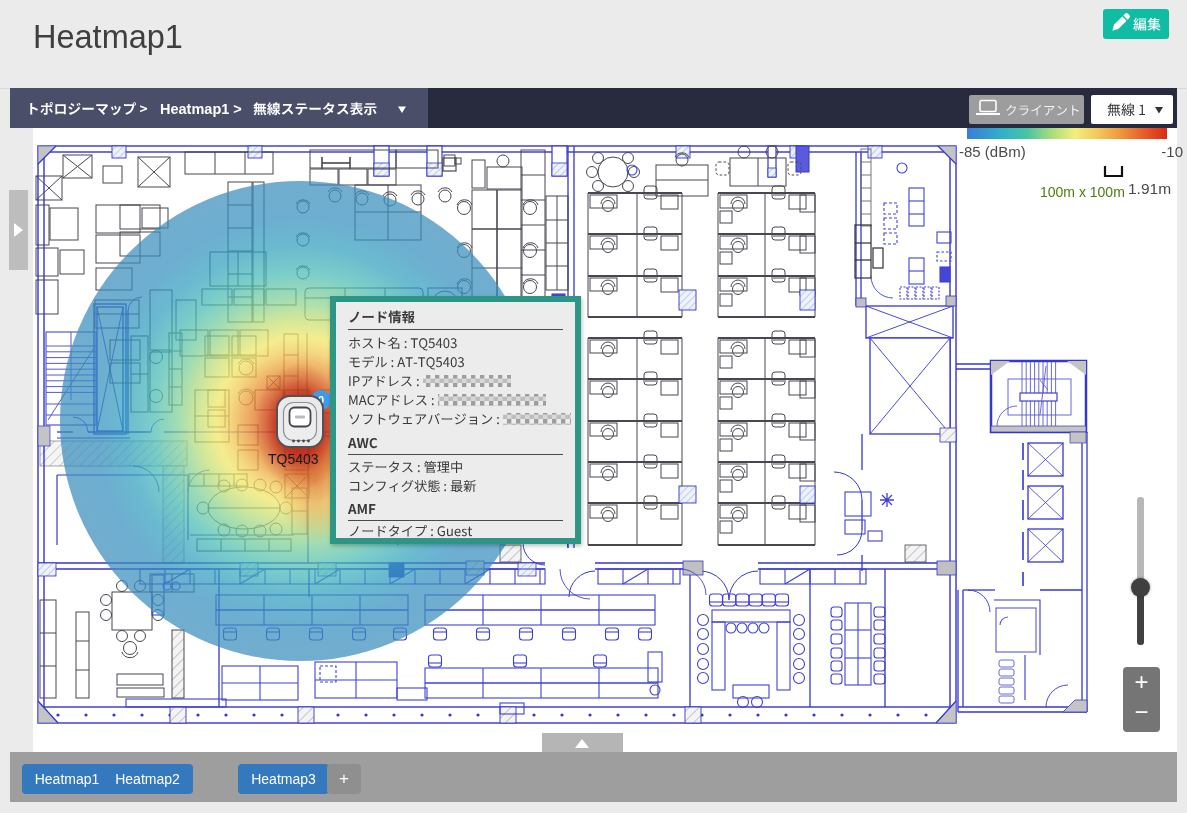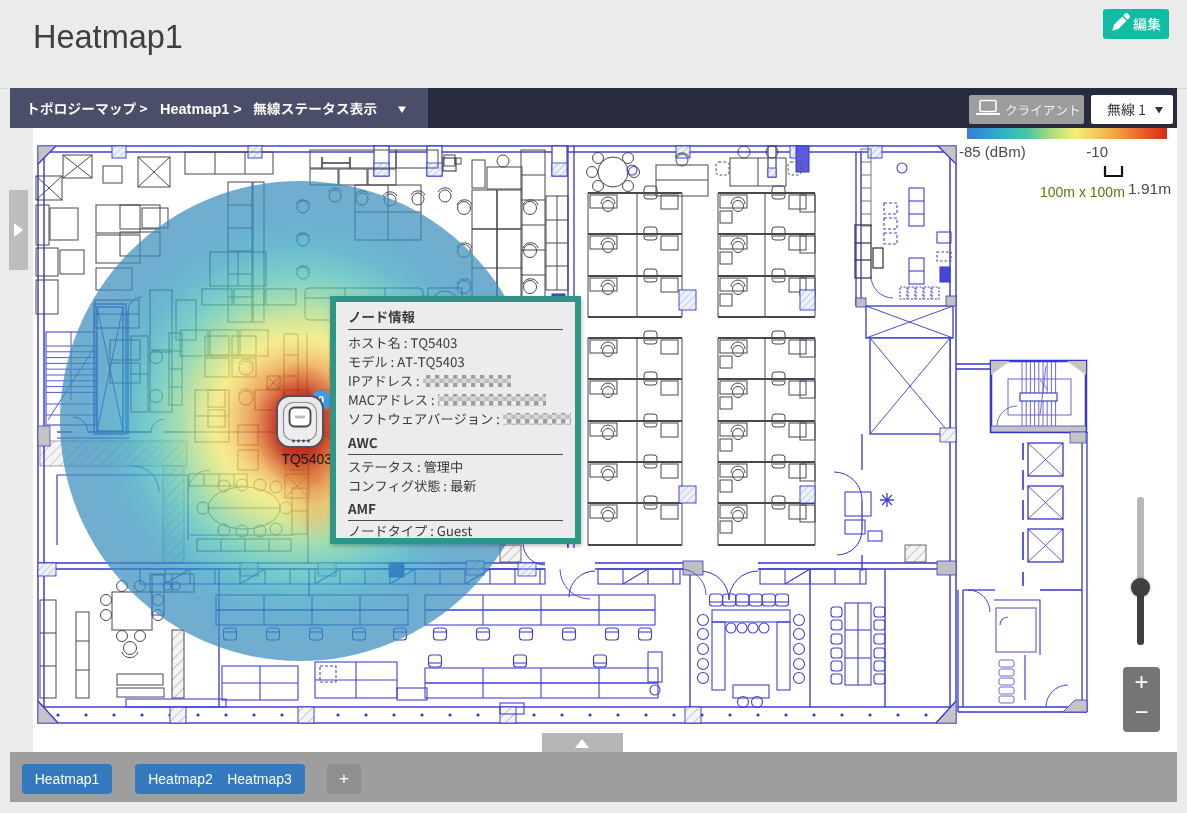--- a/index.html
+++ b/index.html
@@ -11,24 +11,24 @@
 #toolbar{left:10px;top:88px;width:1167px;height:40px;background:#272b3d}
 #crumb{left:0;top:0;width:418px;height:40px;background:#4a4e68}
 #clientbtn{left:959px;top:7px;width:115px;height:29px;background:#9d9d9d;border-radius:2px}
 #radiosel{left:1081px;top:7px;width:82px;height:29px;background:#ffffff;border-radius:2px}
 #lefttab{left:9px;top:190px;width:19px;height:80px;background:#bdbdbd}
 #lefttab:after{content:"";position:absolute;left:5px;top:33px;border-left:9px solid #ffffff;border-top:7px solid transparent;border-bottom:7px solid transparent}
 #heat{left:60px;top:181px;width:480px;height:480px;border-radius:50%;background:
 radial-gradient(ellipse 46px 64px at 240px 246px, rgba(166,16,12,.82) 0%, rgba(176,26,15,.68) 45%, rgba(190,60,25,.28) 75%, rgba(0,0,0,0) 100%),
 radial-gradient(ellipse 40px 62px at 256px 300px, rgba(205,70,28,.40) 0%, rgba(215,95,38,.22) 55%, rgba(0,0,0,0) 100%),
 radial-gradient(circle 240px at 240px 240px, rgba(196,26,14,.80) 0%, rgba(206,52,24,.79) 8%, rgba(221,97,36,.77) 15.5%, rgba(234,152,56,.76) 22.5%, rgba(240,206,89,.75) 29.5%, rgba(240,231,106,.74) 35%, rgba(196,223,116,.73) 42%, rgba(121,206,151,.72) 52%, rgba(71,186,181,.72) 62%, rgba(49,159,190,.72) 73%, rgba(53,143,190,.72) 85%, rgba(59,141,188,.72) 100%)}
-#aplabel{left:268px;top:451px;width:64px;text-align:right;font-size:14px;color:#16161c}
+#aplabel{left:268px;top:451px;width:64px;text-align:left;font-size:14px;color:#16161c}
 #tip{left:330px;top:296px;width:251px;height:248px;border:6px solid #2e9687;background:#ececec;box-shadow:1px 2px 4px rgba(0,0,0,.25)}
 #legtxt1{left:959px;top:143px;font-size:15px;color:#4a4a4a}
-#legtxt2{left:1076px;top:143px;width:32px;text-align:right;font-size:15px;color:#4a4a4a}
+#legtxt2{left:1151px;top:143px;width:32px;text-align:right;font-size:15px;color:#4a4a4a}
 #legtxt3{left:1128px;top:180px;font-size:15.5px;color:#4a4a4a}
 #legtxt4{left:1040px;top:184px;width:128px;font-size:14px;color:#4d7c0f}
 #legbar{left:967px;top:128px;width:200px;height:11px;background:linear-gradient(90deg,#3a7dd8 0%,#30b2c8 18%,#49c4a3 30%,#a8dc7c 42%,#f2ef7c 54%,#f2c55a 66%,#ee9c3c 76%,#e75f28 88%,#d92b14 100%)}
 #upbtn{left:542px;top:733px;width:81px;height:19px;background:#b5b5b5}
 #upbtn:after{content:"";position:absolute;left:33px;top:6px;border-bottom:9px solid #ffffff;border-left:7px solid transparent;border-right:7px solid transparent}
 #sliderTop{left:1137px;top:497px;width:7px;height:91px;background:#b8b8b8;border-radius:3px 3px 0 0}
 #sliderBot{left:1137px;top:588px;width:7px;height:57px;background:#414141;border-radius:0 0 3px 3px}
 #sliderKnob{left:1131px;top:578px;width:19px;height:19px;background:#3f3f3f;border-radius:50%;box-shadow:0 0 3px rgba(0,0,0,.4)}
 #zoombtn{left:1123px;top:667px;width:37px;height:65px;background:#757575;border-radius:4px;color:#ffffff;text-align:center;font-size:24px;line-height:30px}
 #botbar{left:10px;top:752px;width:1167px;height:50px;background:#9e9e9e}
@@ -942,16 +942,16 @@
     <div class="abs" id="legtxt2" style="z-index:6">-10</div>
     <div class="abs" id="legtxt3" style="z-index:6">1.91m</div>
     <div class="abs" id="legtxt4" style="z-index:6">100m x 100m</div>
     <div class="abs" id="sliderTop" style="z-index:6"></div>
     <div class="abs" id="sliderBot" style="z-index:6"></div>
     <div class="abs" id="sliderKnob" style="z-index:6"></div>
     <div class="abs" id="zoombtn" style="z-index:6">+<br>−</div>
     <div class="abs" id="upbtn" style="z-index:6"></div>
     <div class="abs" id="botbar">
 <div class="tab" style="left:12px;width:90px">Heatmap1</div>
-<div class="tab" style="left:125px;width:91px">Heatmap2</div>
-<div class="tab" style="left:204px;width:91px">Heatmap3</div>
+<div class="tab" style="left:92px;width:91px">Heatmap2</div>
+<div class="tab" style="left:228px;width:91px">Heatmap3</div>
 <div id="plustab">+</div>
 </div>
   </div>
 </body></html>

